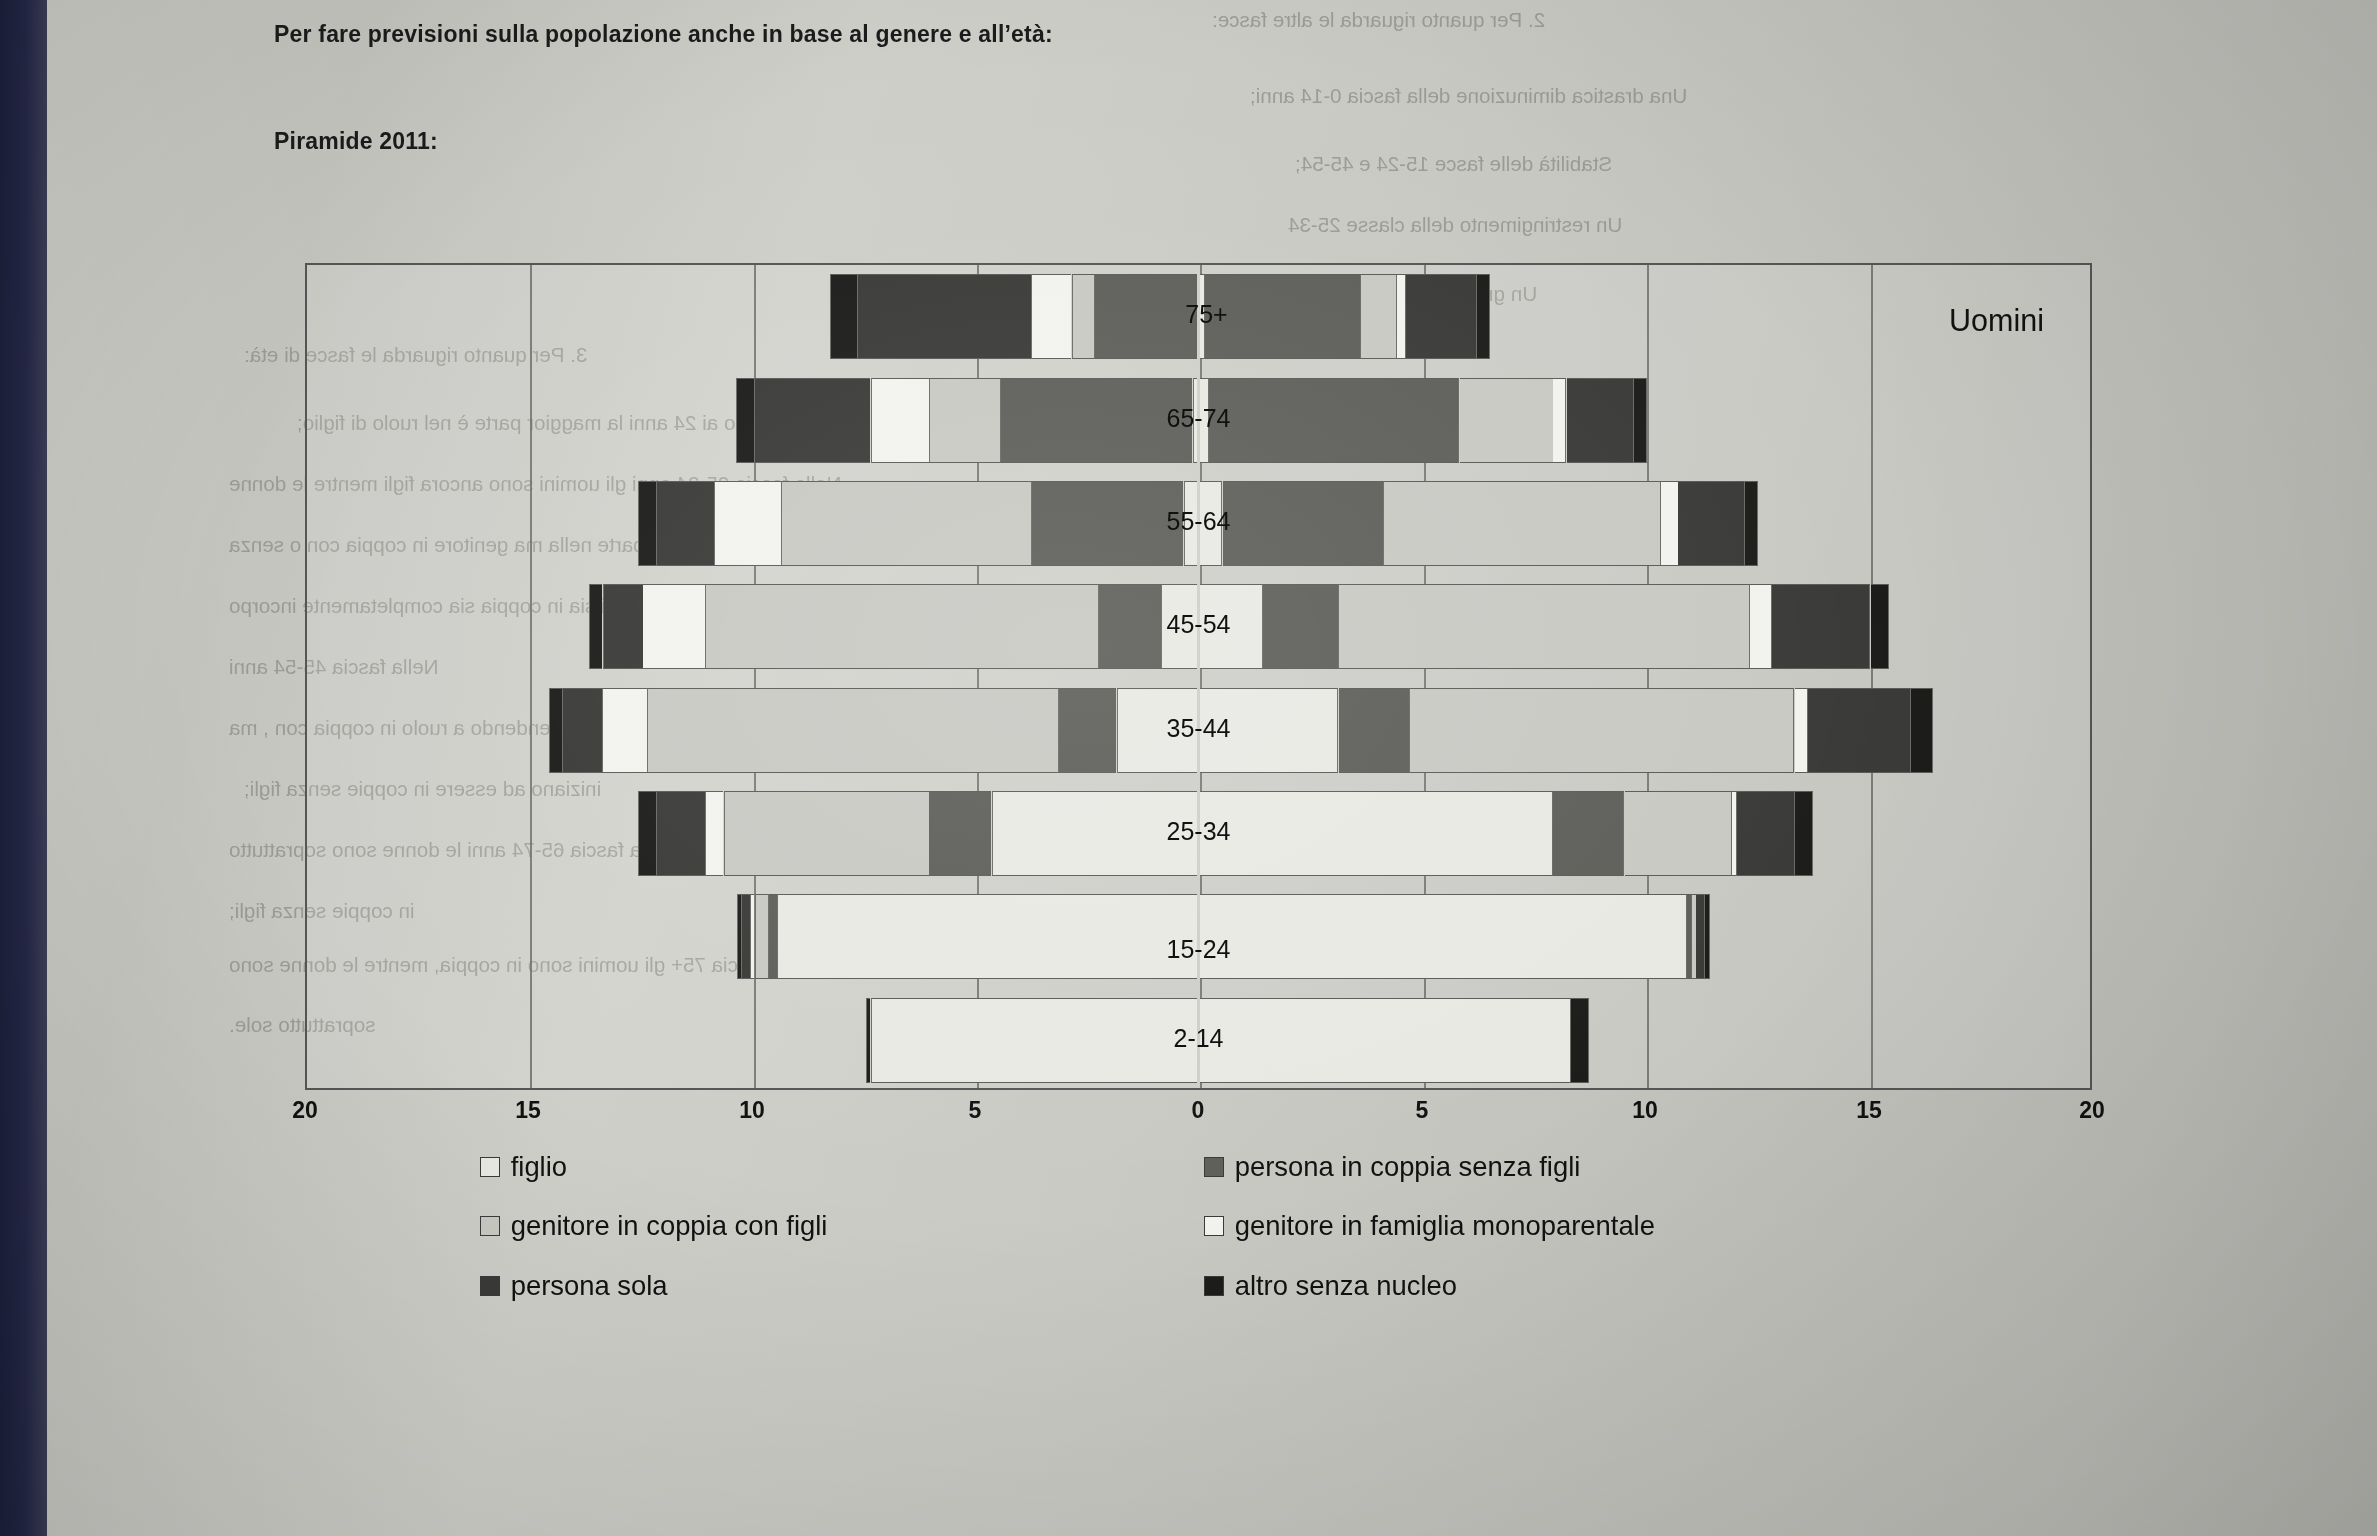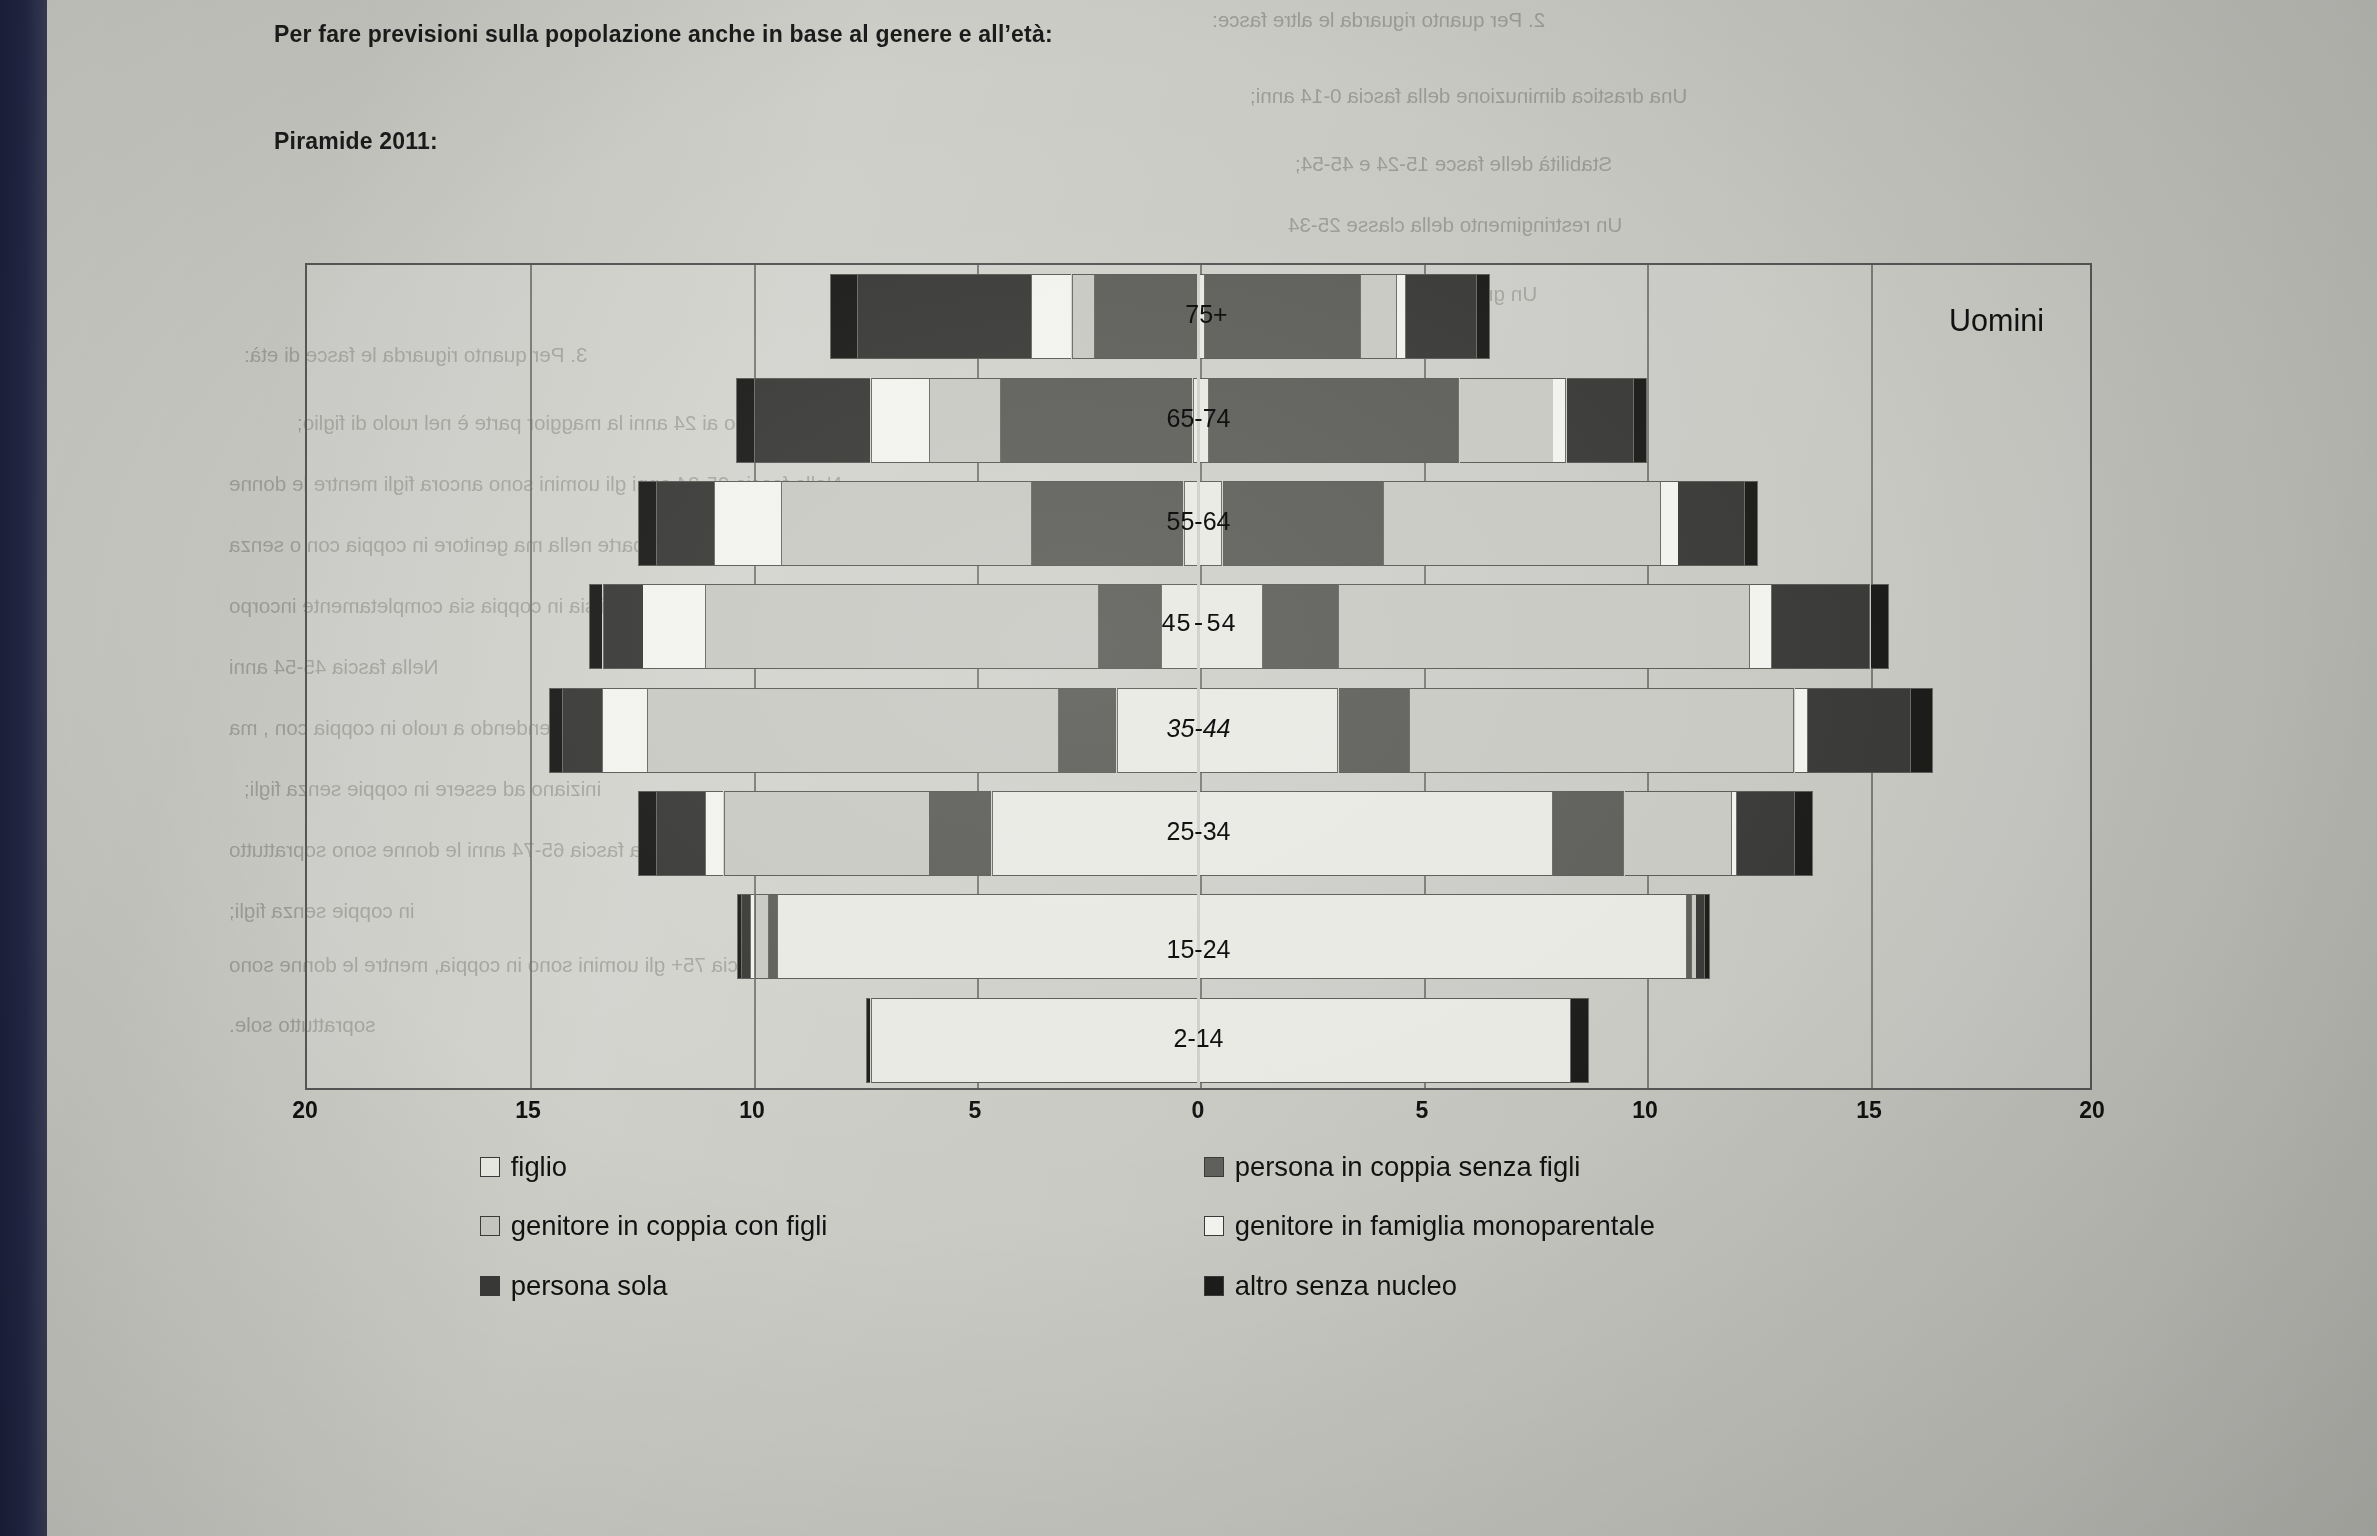--- a/index.html
+++ b/index.html
@@ -180,36 +180,36 @@
         <div class="seg" style="position: absolute; top: 0px; height: 85px; right: 1032px; width: 411px; background: rgb(201, 201, 196); border-top: 1.5px solid rgb(90, 90, 87); border-bottom: 1.5px solid rgb(90, 90, 87); border-left: 0.8px solid rgb(106, 106, 102);"></div>
         <div class="seg" style="position: absolute; top: 0px; height: 85px; right: 1443px; width: 45px; background: rgb(242, 242, 238); border-top: 1.5px solid rgb(90, 90, 87); border-bottom: 1.5px solid rgb(90, 90, 87); border-left: 0.8px solid rgb(106, 106, 102);"></div>
         <div class="seg" style="position: absolute; top: 0px; height: 85px; right: 1488px; width: 40px; background: rgb(58, 58, 56); border-top: 1.5px solid rgb(90, 90, 87); border-bottom: 1.5px solid rgb(90, 90, 87); border-left: 0.8px solid rgb(106, 106, 102);"></div>
         <div class="seg" style="position: absolute; top: 0px; height: 85px; right: 1528px; width: 13.4px; background: rgb(28, 28, 27); border-top: 1.5px solid rgb(90, 90, 87); border-bottom: 1.5px solid rgb(90, 90, 87); border-left: 0.8px solid rgb(106, 106, 102);"></div>
         <div class="seg" style="position: absolute; top: 0px; height: 85px; left: 893px; width: 138px; background: rgb(233, 233, 228); border-top: 1.5px solid rgb(90, 90, 87); border-bottom: 1.5px solid rgb(90, 90, 87); border-right: 0.8px solid rgb(106, 106, 102);"></div>
         <div class="seg" style="position: absolute; top: 0px; height: 85px; left: 1032px; width: 71px; background: rgb(94, 94, 90); border-top: 1.5px solid rgb(90, 90, 87); border-bottom: 1.5px solid rgb(90, 90, 87); border-right: 0.8px solid rgb(106, 106, 102);"></div>
         <div class="seg" style="position: absolute; top: 0px; height: 85px; left: 1103px; width: 384px; background: rgb(201, 201, 196); border-top: 1.5px solid rgb(90, 90, 87); border-bottom: 1.5px solid rgb(90, 90, 87); border-right: 0.8px solid rgb(106, 106, 102);"></div>
         <div class="seg" style="position: absolute; top: 0px; height: 85px; left: 1488px; width: 13.4px; background: rgb(242, 242, 238); border-top: 1.5px solid rgb(90, 90, 87); border-bottom: 1.5px solid rgb(90, 90, 87); border-right: 0.8px solid rgb(106, 106, 102);"></div>
         <div class="seg" style="position: absolute; top: 0px; height: 85px; left: 1501px; width: 103px; background: rgb(58, 58, 56); border-top: 1.5px solid rgb(90, 90, 87); border-bottom: 1.5px solid rgb(90, 90, 87); border-right: 0.8px solid rgb(106, 106, 102);"></div>
         <div class="seg" style="position: absolute; top: 0px; height: 85px; left: 1604px; width: 22.3px; background: rgb(28, 28, 27); border-top: 1.5px solid rgb(90, 90, 87); border-bottom: 1.5px solid rgb(90, 90, 87); border-right: 0.8px solid rgb(106, 106, 102);"></div>
-        <div class="rowlabel" style="top: 25.6px; font-style: italic;">35-44</div>
+        <div class="rowlabel" style="top: 25.6px;">35-44</div>
       </div>
       <div class="bar-row" style="top: 319px; height: 85px;">
         <div class="seg" style="position: absolute; top: 0px; height: 85px; right: 893px; width: 36px; background: rgb(233, 233, 228); border-top: 1.5px solid rgb(90, 90, 87); border-bottom: 1.5px solid rgb(90, 90, 87); border-left: 0.8px solid rgb(106, 106, 102);"></div>
         <div class="seg" style="position: absolute; top: 0px; height: 85px; right: 929px; width: 63px; background: rgb(94, 94, 90); border-top: 1.5px solid rgb(90, 90, 87); border-bottom: 1.5px solid rgb(90, 90, 87); border-left: 0.8px solid rgb(106, 106, 102);"></div>
         <div class="seg" style="position: absolute; top: 0px; height: 85px; right: 992px; width: 393px; background: rgb(201, 201, 196); border-top: 1.5px solid rgb(90, 90, 87); border-bottom: 1.5px solid rgb(90, 90, 87); border-left: 0.8px solid rgb(106, 106, 102);"></div>
         <div class="seg" style="position: absolute; top: 0px; height: 85px; right: 1385px; width: 63px; background: rgb(242, 242, 238); border-top: 1.5px solid rgb(90, 90, 87); border-bottom: 1.5px solid rgb(90, 90, 87); border-left: 0.8px solid rgb(106, 106, 102);"></div>
         <div class="seg" style="position: absolute; top: 0px; height: 85px; right: 1447px; width: 40px; background: rgb(58, 58, 56); border-top: 1.5px solid rgb(90, 90, 87); border-bottom: 1.5px solid rgb(90, 90, 87); border-left: 0.8px solid rgb(106, 106, 102);"></div>
         <div class="seg" style="position: absolute; top: 0px; height: 85px; right: 1488px; width: 13.4px; background: rgb(28, 28, 27); border-top: 1.5px solid rgb(90, 90, 87); border-bottom: 1.5px solid rgb(90, 90, 87); border-left: 0.8px solid rgb(106, 106, 102);"></div>
         <div class="seg" style="position: absolute; top: 0px; height: 85px; left: 893px; width: 63px; background: rgb(233, 233, 228); border-top: 1.5px solid rgb(90, 90, 87); border-bottom: 1.5px solid rgb(90, 90, 87); border-right: 0.8px solid rgb(106, 106, 102);"></div>
         <div class="seg" style="position: absolute; top: 0px; height: 85px; left: 956px; width: 76px; background: rgb(94, 94, 90); border-top: 1.5px solid rgb(90, 90, 87); border-bottom: 1.5px solid rgb(90, 90, 87); border-right: 0.8px solid rgb(106, 106, 102);"></div>
         <div class="seg" style="position: absolute; top: 0px; height: 85px; left: 1032px; width: 411px; background: rgb(201, 201, 196); border-top: 1.5px solid rgb(90, 90, 87); border-bottom: 1.5px solid rgb(90, 90, 87); border-right: 0.8px solid rgb(106, 106, 102);"></div>
         <div class="seg" style="position: absolute; top: 0px; height: 85px; left: 1443px; width: 22.3px; background: rgb(242, 242, 238); border-top: 1.5px solid rgb(90, 90, 87); border-bottom: 1.5px solid rgb(90, 90, 87); border-right: 0.8px solid rgb(106, 106, 102);"></div>
         <div class="seg" style="position: absolute; top: 0px; height: 85px; left: 1465px; width: 98px; background: rgb(58, 58, 56); border-top: 1.5px solid rgb(90, 90, 87); border-bottom: 1.5px solid rgb(90, 90, 87); border-right: 0.8px solid rgb(106, 106, 102);"></div>
         <div class="seg" style="position: absolute; top: 0px; height: 85px; left: 1564px; width: 18px; background: rgb(28, 28, 27); border-top: 1.5px solid rgb(90, 90, 87); border-bottom: 1.5px solid rgb(90, 90, 87); border-right: 0.8px solid rgb(106, 106, 102);"></div>
-        <div class="rowlabel" style="top: 25.6px; font-family: Liberation Mono, monospace;">45-54</div>
+        <div class="rowlabel" style="top: 25.6px;">45-54</div>
       </div>
       <div class="bar-row" style="top: 216px; height: 85px;">
         <div class="seg" style="position: absolute; top: 0px; height: 85px; right: 893px; width: 13.4px; background: rgb(233, 233, 228); border-top: 1.5px solid rgb(90, 90, 87); border-bottom: 1.5px solid rgb(90, 90, 87); border-left: 0.8px solid rgb(106, 106, 102);"></div>
         <div class="seg" style="position: absolute; top: 0px; height: 85px; right: 907px; width: 152px; background: rgb(94, 94, 90); border-top: 1.5px solid rgb(90, 90, 87); border-bottom: 1.5px solid rgb(90, 90, 87); border-left: 0.8px solid rgb(106, 106, 102);"></div>
         <div class="seg" style="position: absolute; top: 0px; height: 85px; right: 1059px; width: 250px; background: rgb(201, 201, 196); border-top: 1.5px solid rgb(90, 90, 87); border-bottom: 1.5px solid rgb(90, 90, 87); border-left: 0.8px solid rgb(106, 106, 102);"></div>
         <div class="seg" style="position: absolute; top: 0px; height: 85px; right: 1309px; width: 67px; background: rgb(242, 242, 238); border-top: 1.5px solid rgb(90, 90, 87); border-bottom: 1.5px solid rgb(90, 90, 87); border-left: 0.8px solid rgb(106, 106, 102);"></div>
         <div class="seg" style="position: absolute; top: 0px; height: 85px; right: 1376px; width: 58px; background: rgb(58, 58, 56); border-top: 1.5px solid rgb(90, 90, 87); border-bottom: 1.5px solid rgb(90, 90, 87); border-left: 0.8px solid rgb(106, 106, 102);"></div>
         <div class="seg" style="position: absolute; top: 0px; height: 85px; right: 1434px; width: 18px; background: rgb(28, 28, 27); border-top: 1.5px solid rgb(90, 90, 87); border-bottom: 1.5px solid rgb(90, 90, 87); border-left: 0.8px solid rgb(106, 106, 102);"></div>
         <div class="seg" style="position: absolute; top: 0px; height: 85px; left: 893px; width: 22.3px; background: rgb(233, 233, 228); border-top: 1.5px solid rgb(90, 90, 87); border-bottom: 1.5px solid rgb(90, 90, 87); border-right: 0.8px solid rgb(106, 106, 102);"></div>
         <div class="seg" style="position: absolute; top: 0px; height: 85px; left: 916px; width: 161px; background: rgb(94, 94, 90); border-top: 1.5px solid rgb(90, 90, 87); border-bottom: 1.5px solid rgb(90, 90, 87); border-right: 0.8px solid rgb(106, 106, 102);"></div>

